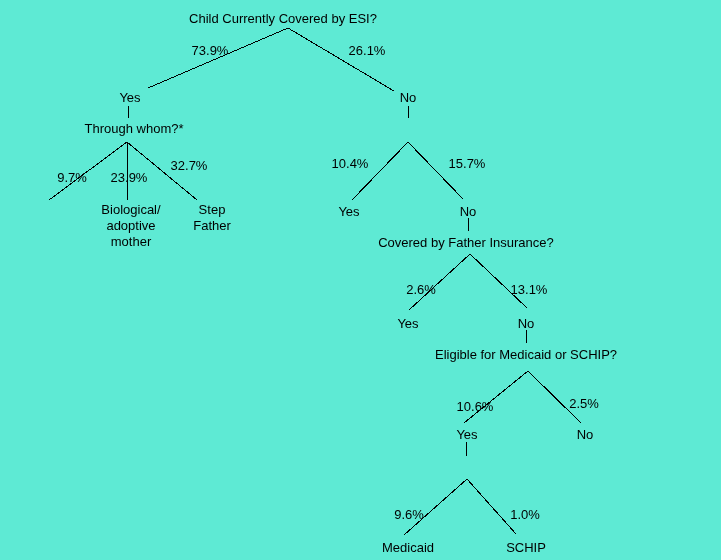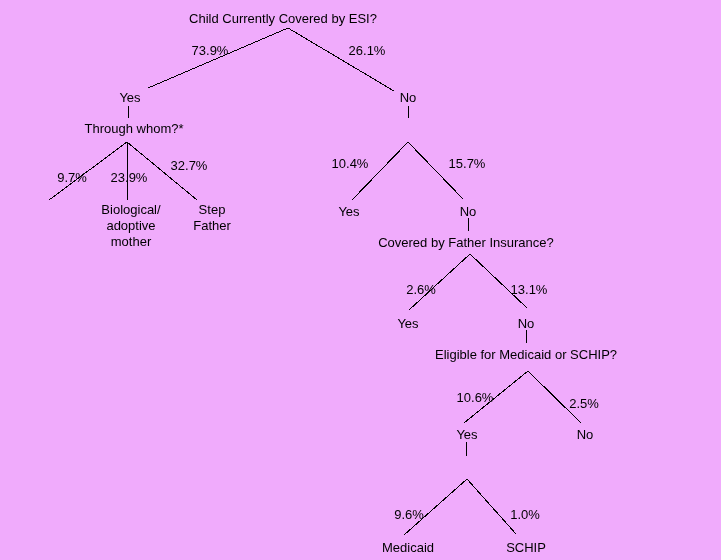--- a/index.html
+++ b/index.html
@@ -4,21 +4,21 @@
 <style>
   html, body {
     margin: 0;
     padding: 0;
     background: #ffffff;
   }
   .canvas {
     position: relative;
     width: 721px;
     height: 560px;
-    background: #f0abfc;
+    background: #5eead4;
     font-family: "Liberation Sans", sans-serif;
     font-size: 13px;
     line-height: 16px;
     color: #000000;
     overflow: hidden;
   }
   .edges {
     position: absolute;
     left: 0;
     top: 0;
@@ -77,21 +77,21 @@
   <div class="lbl" style="left:349px; top:204px">Yes</div>
   <div class="lbl" style="left:468px; top:204px">No</div>
 
   <div class="lbl" style="left:466px; top:235px">Covered by Father Insurance?</div>
   <div class="lbl" style="left:421px; top:282px">2.6%</div>
   <div class="lbl" style="left:529px; top:282px">13.1%</div>
   <div class="lbl" style="left:408px; top:316px">Yes</div>
   <div class="lbl" style="left:526px; top:316px">No</div>
 
   <div class="lbl" style="left:526px; top:347px">Eligible for Medicaid or SCHIP?</div>
-  <div class="lbl" style="left:475px; top:390px">10.6%</div>
+  <div class="lbl" style="left:475px; top:399px">10.6%</div>
   <div class="lbl" style="left:584px; top:396px">2.5%</div>
   <div class="lbl" style="left:467px; top:427px">Yes</div>
   <div class="lbl" style="left:585px; top:427px">No</div>
 
   <div class="lbl" style="left:409px; top:507px">9.6%</div>
   <div class="lbl" style="left:525px; top:507px">1.0%</div>
   <div class="lbl" style="left:408px; top:540px">Medicaid</div>
   <div class="lbl" style="left:526px; top:540px">SCHIP</div>
 
 </div>

